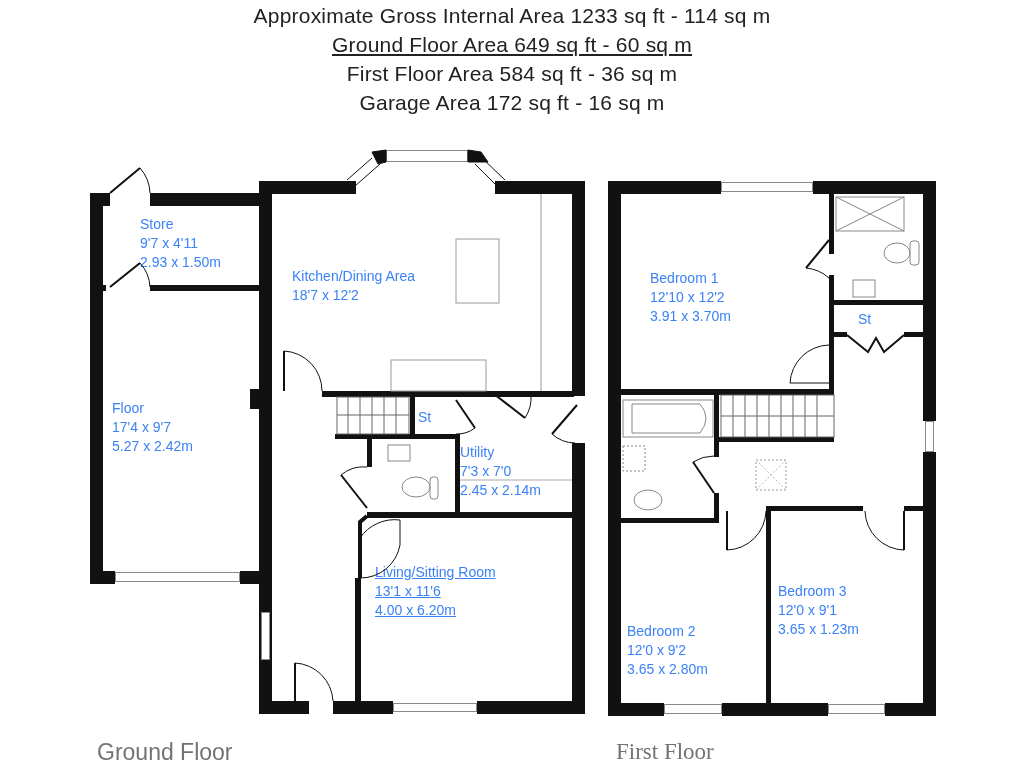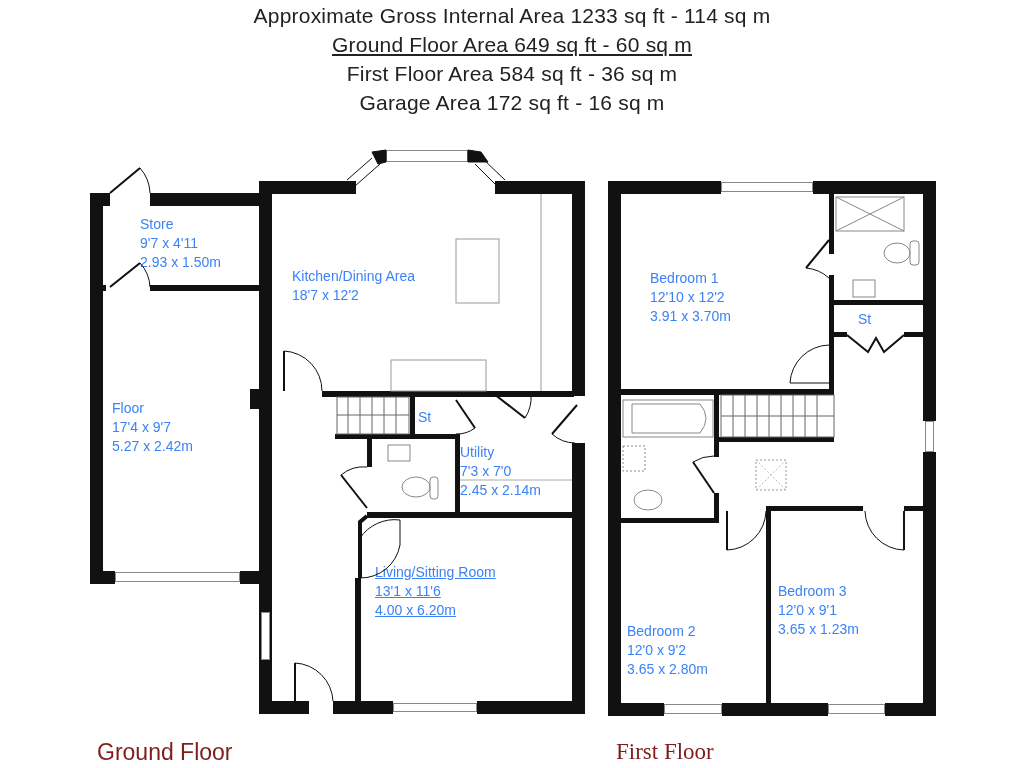--- a/index.html
+++ b/index.html
@@ -2,21 +2,21 @@
 <html><head>
 <meta charset="utf-8">
 <style>
   html, body { margin:0; padding:0; }
   body { width:1024px; height:768px; background:#ffffff; position:relative; overflow:hidden;
          font-family:"Liberation Sans", "DejaVu Sans", sans-serif; color:#1a1a1a; }
   .hdr { position:absolute; left:0; width:1024px; text-align:center; font-size:21px; color:#222; letter-spacing:0.2px; }
   .w { position:absolute; background:#111; }
   .win { position:absolute; background:#fff; border:1px solid #888; box-sizing:border-box; }
   .room { position:absolute; text-align:left; font-size:14px; line-height:19px; color:#3b82f6; }
-  .floor-label { position:absolute; font-size:23px; color:#7f1d1d; }
+  .floor-label { position:absolute; font-size:23px; color:#737373; }
   svg.ov { position:absolute; left:0; top:0; width:1024px; height:768px; }
 </style>
 </head>
 <body>
 
 <div class="hdr" style="top:4px;">Approximate Gross Internal Area 1233 sq ft - 114 sq m</div>
 <div class="hdr" style="top:33px;text-decoration:underline;">Ground Floor Area 649 sq ft - 60 sq m</div>
 <div class="hdr" style="top:62px;">First Floor Area 584 sq ft - 36 sq m</div>
 <div class="hdr" style="top:91px;">Garage Area 172 sq ft - 16 sq m</div>
 

